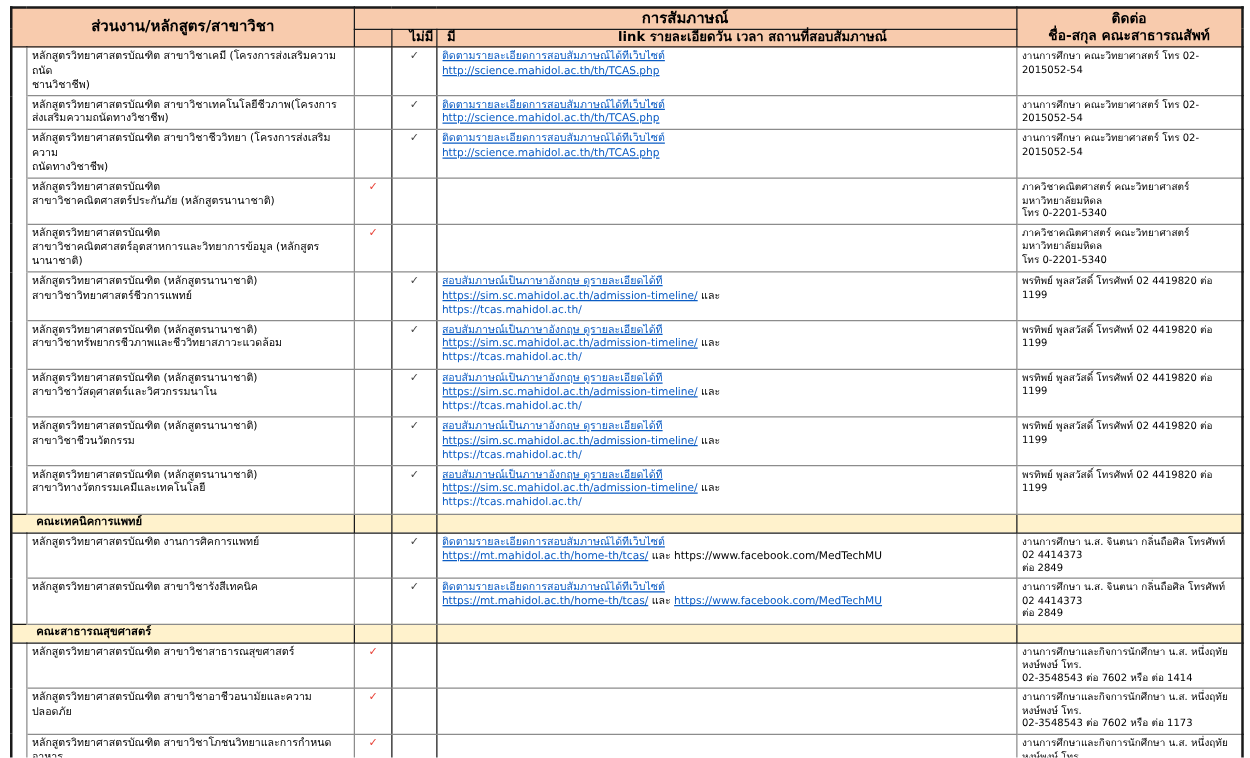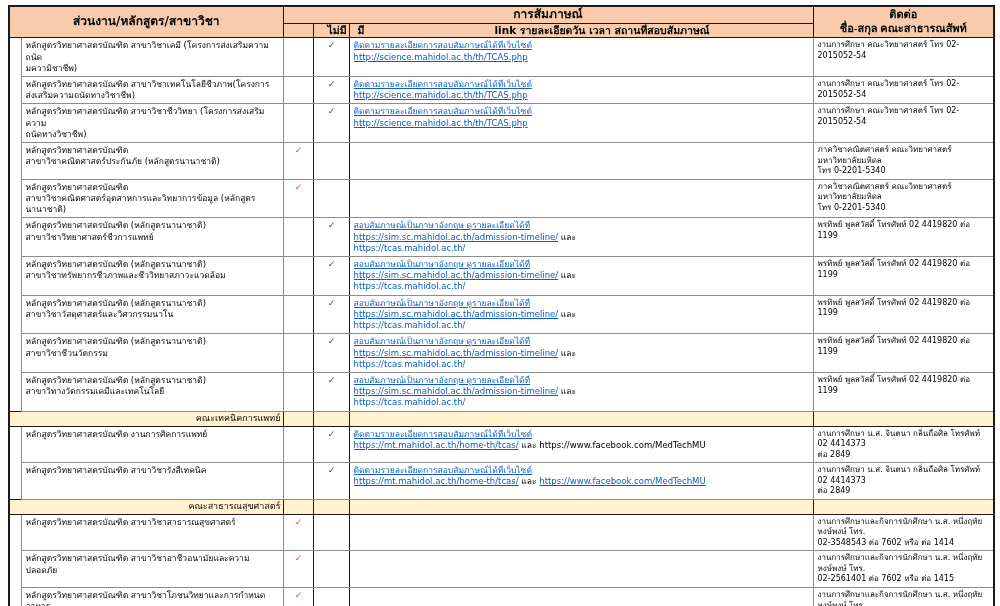--- a/index.html
+++ b/index.html
@@ -35,21 +35,21 @@
   thead th{
     background:var(--header-bg);
     border:1.5px solid var(--dark-line);
     font-weight:bold;
     text-align:center;
     vertical-align:middle;
     padding:1px 2px;
   }
   th.h-main{font-size:12px;line-height:1.15;}
   th.h-sub{font-size:10.5px;line-height:1.1;padding-left:44px;}
-  th.h-contact{font-size:11px;line-height:1.25;font-family:Liberation Serif, serif;}
+  th.h-contact{font-size:11px;line-height:1.25;}
 
   tbody td{
     border:1px solid var(--grid);
     vertical-align:top;
     padding:2px 3px 2px 4px;
     font-size:8.5px;
     line-height:1.32;
   }
   tbody td.indent-cell{
     border-top:none;border-bottom:none;
@@ -70,25 +70,24 @@
   }
   .check{font-size:9px;color:var(--dark-check);}
   .check.red{color:var(--red-check);}
   .lnk{color:var(--link-blue);}
   .u{text-decoration:underline;}
   .link-line{white-space:nowrap;overflow:hidden;}
 
   tr.section-row td{
     background:var(--section-bg);
     border:1px solid var(--dark-line);
-    font-weight:normal;
+    font-weight:bold;
     font-size:9px;
-    padding:1px 2px;
+    padding:1px 19px;
     height:13px;
-    text-align:right;
   }
   tbody tr:last-child td{height:58px;}
   tbody tr:last-child td.indent-cell,
   tbody tr:last-child td{border-bottom:1.5px solid var(--dark-line);}
 </style>
 </head>
 <body>
 
 <div class="page">
   <table>
@@ -113,21 +112,21 @@
         <th class="h-sub">ไม่มี</th>
         <th class="h-sub">มี</th>
         <th class="h-sub">link รายละเอียดวัน เวลา สถานที่สอบสัมภาษณ์</th>
       </tr>
     </thead>
     <tbody id="rows">
         <tr>
           <td class="indent-cell"></td>
           <td class="program-cell">
             <div class="name-line">หลักสูตรวิทยาศาสตรบัณฑิต สาขาวิชาเคมี (โครงการส่งเสริมความถนัด</div>
-            <div class="name-line">มความิชาชีพ)</div>
+            <div class="name-line">ชานวิชาชีพ)</div>
           </td>
           <td class="no-cell"></td>
           <td class="yes-cell"><span class="check">✓</span></td>
           <td class="link-cell">
             <div class="link-line"><span class="lnk u">ติดตามรายละเอียดการสอบสัมภาษณ์ได้ที่เว็บไซต์</span></div>
             <div class="link-line"><span class="lnk u">http://science.mahidol.ac.th/th/TCAS.php</span></div>
           </td>
           <td class="contact-cell">
             <div class="contact-line">งานการศึกษา คณะวิทยาศาสตร์ โทร 02-2015052-54</div>
           </td>
@@ -340,21 +339,21 @@
         <tr>
           <td class="indent-cell"></td>
           <td class="program-cell">
             <div class="name-line">หลักสูตรวิทยาศาสตรบัณฑิต สาขาวิชาอาชีวอนามัยและความปลอดภัย</div>
           </td>
           <td class="no-cell"><span class="check red">✓</span></td>
           <td class="yes-cell"></td>
           <td class="link-cell"></td>
           <td class="contact-cell">
             <div class="contact-line">งานการศึกษาและกิจการนักศึกษา น.ส. หนึ่งฤทัย หงษ์พงษ์ โทร.</div>
-            <div class="contact-line">02-2561401 ต่อ 7602 หรือ ต่อ 1415</div>
+            <div class="contact-line">02-3548543 ต่อ 7602 หรือ ต่อ 1173</div>
           </td>
         </tr>
         <tr>
           <td class="indent-cell"></td>
           <td class="program-cell">
             <div class="name-line">หลักสูตรวิทยาศาสตรบัณฑิต สาขาวิชาโภชนวิทยาและการกำหนดอาหาร</div>
           </td>
           <td class="no-cell"><span class="check red">✓</span></td>
           <td class="yes-cell"></td>
           <td class="link-cell"></td>

